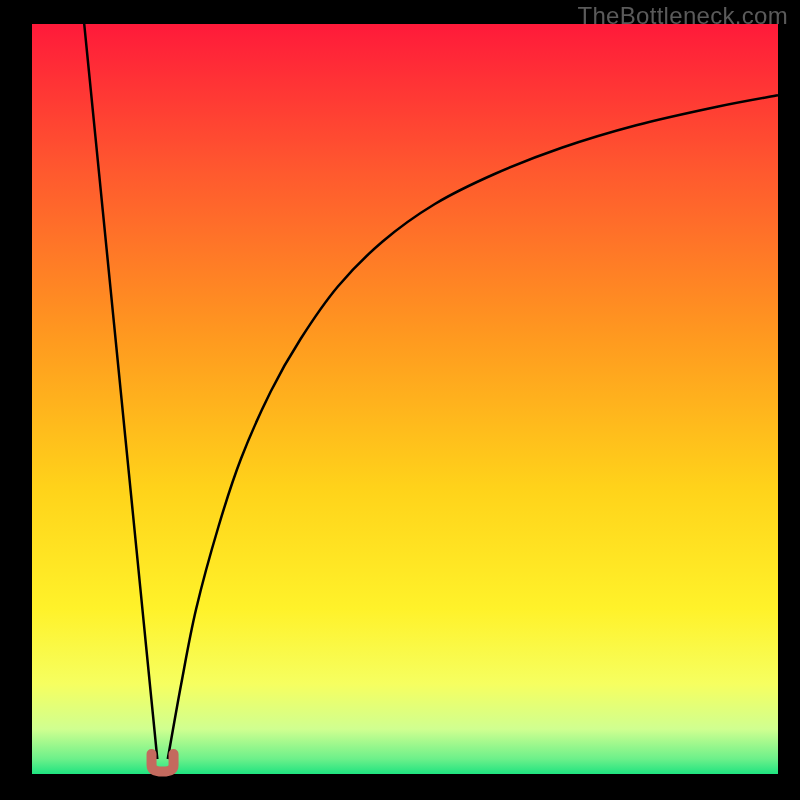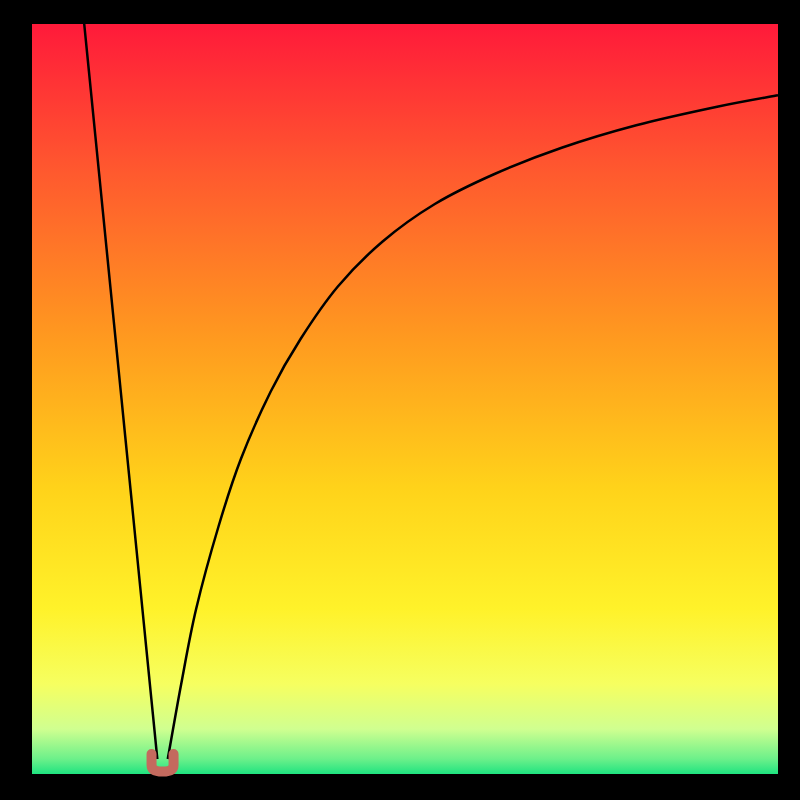--- a/index.html
+++ b/index.html
@@ -30,20 +30,21 @@
   svg.plot {
     position: absolute;
     top: 0;
     left: 0;
   }
 </style>
 </head>
 <body>
 
 <div class="frame">
+  <div class="watermark">TheBottleneck.com</div>
 
   <svg class="plot" width="800" height="800" viewBox="0 0 800 800">
     <defs>
       <linearGradient id="bg-grad" x1="0" y1="0" x2="0" y2="1">
           <stop offset="0.0%" stop-color="#ff1a3a"></stop>
           <stop offset="20.0%" stop-color="#ff5a2e"></stop>
           <stop offset="42.0%" stop-color="#ff9a1f"></stop>
           <stop offset="62.0%" stop-color="#ffd31a"></stop>
           <stop offset="78.0%" stop-color="#fff22a"></stop>
           <stop offset="88.0%" stop-color="#f6ff60"></stop>

